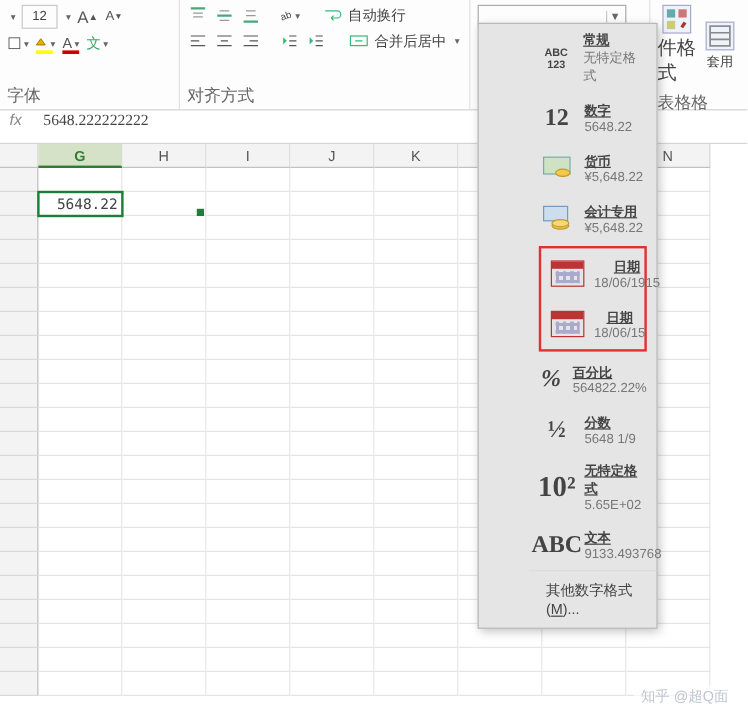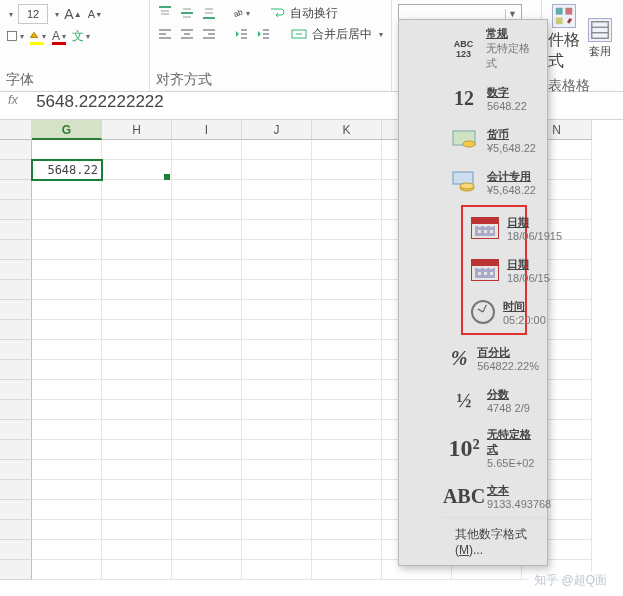--- a/index.html
+++ b/index.html
@@ -15,40 +15,40 @@
   .colorbar { width: 14px; height: 3px; margin-top: -3px; }
   .btn-txt { font-size: 12px; color: #444; }
   .num-combo { width: 124px; height: 20px; border: 1px solid #ababab; display: flex; align-items: center; padding: 0 2px; }
   .num-combo-arrow { width: 14px; text-align: center; font-size: 9px; color: #666; border-left: 1px solid #c8c8c8; }
   
   .bigbtn { display:flex; flex-direction:column; align-items:center; width:34px; font-size:11px; color:#444; }
   .bigbtn .bigico { width:24px; height:24px; border:1px solid #aac; background:#eef3fb; margin-bottom:2px; display:flex; align-items:center; justify-content:center; }
   
   .fxbar { height: 28px; border-bottom: 1px solid #d4d4d4; display:flex; align-items:flex-start; padding: 0 8px; }
   .fxlabel { font-style: italic; color:#888; font-size:13px; margin-right: 18px; }
-  .fxval { font-family: Liberation Sans, sans-serif; font-size: 17px; }
+  .fxval { font-family: Liberation Serif, serif; font-size: 13px; }
   
   .sheet { position: relative; }
   .colhdr { display:flex; height:20px; }
   .ch { width:70px; border-right:1px solid #d9d9d9; border-bottom:1px solid #c0c0c0; background:#f3f3f3; text-align:center; font-size:12px; line-height:20px; color:#555; }
   .ch.first { width:32px; }
   .ch.sel { background:#d5e2c8; border-bottom:2px solid #2e7d32; font-weight:bold; color:#2e7d32; }
   .rows { }
   .row { display:flex; height:20px; }
   .rh { width:32px; background:#f3f3f3; border-right:1px solid #c0c0c0; border-bottom:1px solid #d9d9d9; text-align:center; font-size:11px; line-height:20px; color:#555; }
   .cell { width:70px; border-right:1px solid #e5e5e5; border-bottom:1px solid #e5e5e5; font-size:12px; line-height:20px; padding:0 3px; text-align:right; font-family:"SimSun",monospace; }
   .cell.selected { outline:2px solid #1a7f37; outline-offset:-1px; }
   .cell.selected::after { content:""; position:absolute; width:6px; height:6px; background:#1a7f37; margin-left:66px; margin-top:14px; }
   
   .num-dd { position:absolute; top:19px; left:398px; width:150px; background:#e5e5e5; border:1px solid #b8b8b8; box-shadow:2px 3px 8px rgba(0,0,0,0.25); z-index:50;padding-left:42px; }
   .dd-item { display:flex; align-items:center; padding:6px 8px; cursor:default; }
   .dd-ico { width:30px; height:30px; margin-right:8px; display:flex; align-items:center; justify-content:center; font-family:"Times New Roman",serif; font-weight:bold; }
   .dd-txt .t1 { font-size:11px; font-weight:bold; color:#444;text-decoration:underline; }
   .dd-txt .t2 { font-size:11px; color:#777; }
-  .dd-hi { border:2px solid #e03030; margin:2px 20px; }
+  .dd-hi { border:2px solid #e03030; margin:2px 8px;text-align:center; }
   .dd-more { border-top:1px solid #ddd; padding:8px 14px; font-size:12px; color:#444; }
   .dd-more u { text-decoration: underline; }
   
   .wm { position:absolute; bottom:6px; right:10px; font-size:12px; color:#bfc6d1; background:rgba(255,255,255,0.6); padding:1px 6px; }
   .ico-cal { width:28px; height:22px; border:1px solid #b33; position:relative; }
   .ico-cal::before { content:""; position:absolute; top:0; left:0; right:0; height:6px; background:#b33; }
   .ico-cal .d { position:absolute; top:8px; left:3px; right:3px; bottom:2px; background:repeating-linear-gradient(90deg,#aac 0 3px,transparent 3px 6px),repeating-linear-gradient(0deg,#aac 0 3px,transparent 3px 6px); }
   .ico-clock { width:24px; height:24px; border:2px solid #777; border-radius:50%; position:relative; }
   .ico-clock::before { content:""; position:absolute; left:50%; top:50%; width:1px; height:8px; background:#555; transform-origin:bottom; transform:translate(-50%,-100%) rotate(25deg); }
   .ico-clock::after { content:""; position:absolute; left:50%; top:50%; width:1px; height:6px; background:#555; transform-origin:bottom; transform:translate(-50%,-100%) rotate(-60deg); }
@@ -537,42 +537,33 @@
         <div class="dd-ico">
           <div class="ico-cal">
             <div class="d"></div>
           </div>
         </div>
         <div class="dd-txt">
           <div class="t1">日期</div>
           <div class="t2">18/06/15</div>
         </div>
       </div>
-      <div class="dd-item">
-        <div class="dd-ico">
-          <div class="ico-clock"></div>
-        </div>
-        <div class="dd-txt">
-          <div class="t1">时间</div>
-          <div class="t2">05:20:00</div>
-        </div>
-      </div>
     </div>
     <div class="dd-item">
       <div class="dd-ico" style="font-size: 20px; font-style: italic;">%</div>
       <div class="dd-txt">
         <div class="t1">百分比</div>
         <div class="t2">564822.22%</div>
       </div>
     </div>
     <div class="dd-item">
       <div class="dd-ico" style="font-size: 20px; font-style: normal;">½</div>
       <div class="dd-txt">
         <div class="t1">分数</div>
-        <div class="t2">4748 2/9</div>
+        <div class="t2">5648 1/9</div>
       </div>
     </div>
     <div class="dd-item">
       <div class="dd-ico" style="font-size: 24px; font-style: normal;">10²</div>
       <div class="dd-txt">
         <div class="t1">无特定格式</div>
         <div class="t2">5.65E+02</div>
       </div>
     </div>
     <div class="dd-item">

